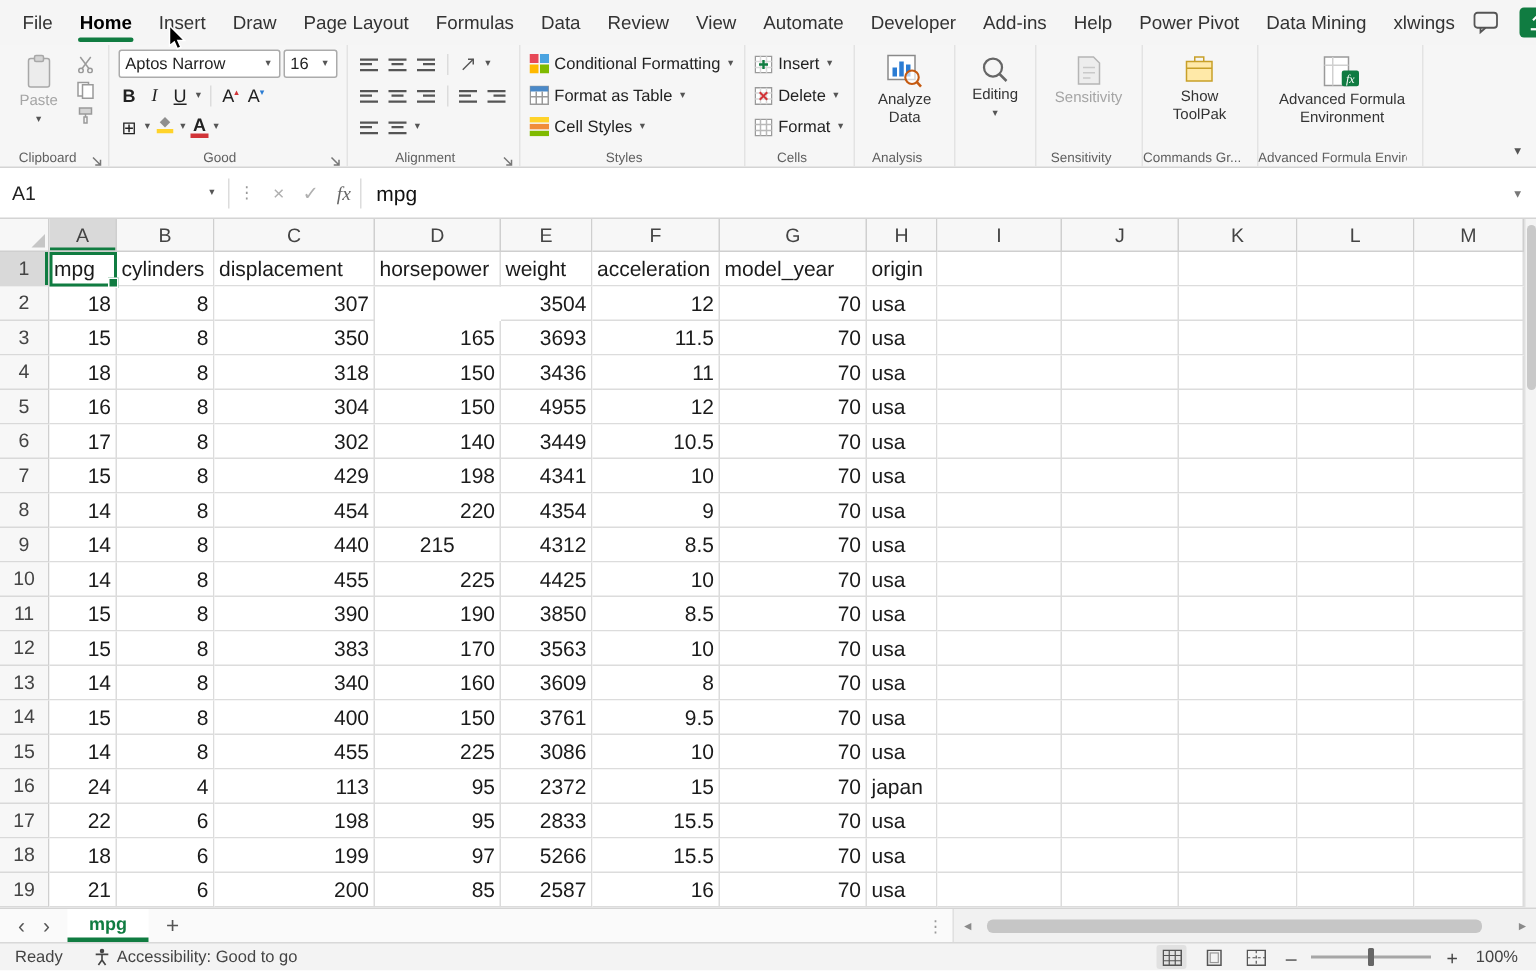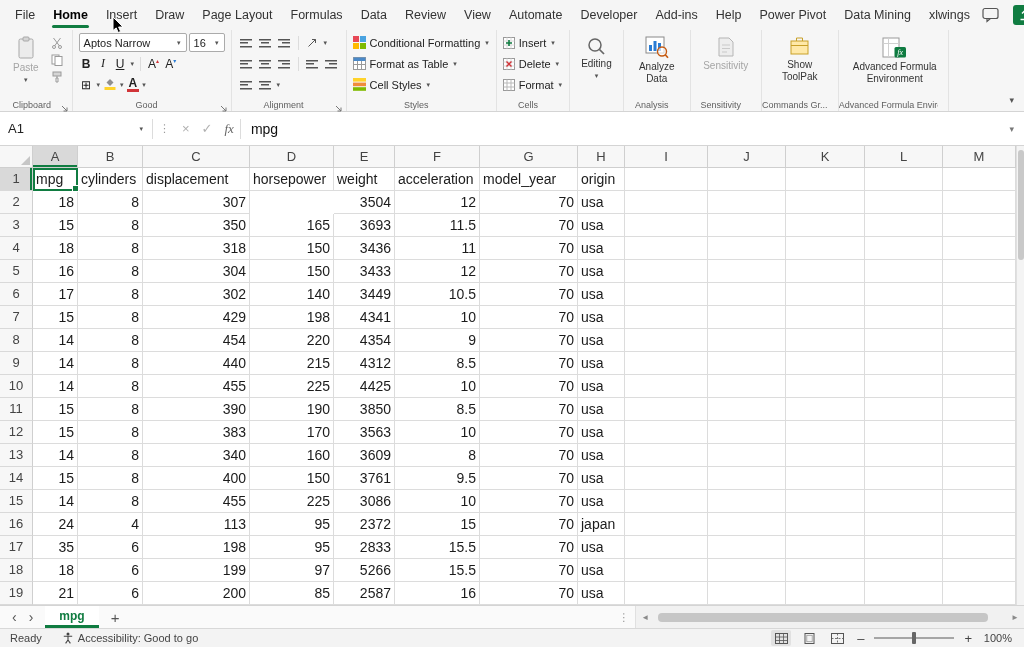--- a/index.html
+++ b/index.html
@@ -329,43 +329,43 @@
             <rect x="0.5" y="0.5" width="11" height="11" fill="#fff" stroke="#9a9a9a"></rect>
             <path d="M0.5 4h11M0.5 8h11M4 .5v11M8 .5v11" stroke="#b9b9b9"></path>
           </svg>
         <span>Format</span>
         <span class="chev">▾</span>
       </div>
       <div class="rgroup-label">Cells</div>
     </div>
 
     <div class="rgroup">
-      <div class="bigbtn">
-        <svg width="20" height="20" viewBox="0 0 20 20">
-            <circle cx="9" cy="9" r="6" fill="none" stroke="#666" stroke-width="1.5"></circle>
-            <path d="M13.5 13.5 18 18" stroke="#666" stroke-width="1.7"></path>
-          </svg>
-        <span>Editing</span>
-        <span class="chev">▾</span>
-      </div>
-    </div>
-
-    <div class="rgroup">
       <div class="bigbtn" style="width:54px">
         <svg width="24" height="23" viewBox="0 0 24 23">
             <rect x="1" y="1" width="18" height="16" fill="#fff" stroke="#8a8a8a"></rect>
             <rect x="4" y="9" width="3" height="6" fill="#2b7cd3"></rect>
             <rect x="8.5" y="5" width="3" height="10" fill="#2b7cd3"></rect>
             <rect x="13" y="7" width="3" height="8" fill="#2b7cd3"></rect>
             <circle cx="17" cy="15.5" r="4.5" fill="#fff" fill-opacity="0.65" stroke="#c55a11" stroke-width="1.4"></circle>
             <path d="M20.3 18.8 23 21.8" stroke="#c55a11" stroke-width="1.7"></path>
           </svg>
         <span>Analyze Data</span>
       </div>
       <div class="rgroup-label">Analysis</div>
+    </div>
+
+    <div class="rgroup">
+      <div class="bigbtn">
+        <svg width="20" height="20" viewBox="0 0 20 20">
+            <circle cx="9" cy="9" r="6" fill="none" stroke="#666" stroke-width="1.5"></circle>
+            <path d="M13.5 13.5 18 18" stroke="#666" stroke-width="1.7"></path>
+          </svg>
+        <span>Editing</span>
+        <span class="chev">▾</span>
+      </div>
     </div>
 
     <div class="rgroup">
       <div class="bigbtn dis" style="width:58px">
         <svg width="22" height="22" viewBox="0 0 22 22">
             <path d="M4 2h10l4 4v14H4z" fill="#ededed" stroke="#b5b5b5"></path>
             <path d="M7 9h8M7 12.5h8M7 16h5" stroke="#c9c9c9"></path>
           </svg>
         <span>Sensitivity</span>
       </div>
@@ -498,21 +498,21 @@
           <div class="cell" style="width: 79px;"></div>
           <div class="cell" style="width: 78px;"></div>
           <div class="cell" style="width: 73px;"></div>
         </div>
         <div class="grow">
           <div class="rowhdr">5</div>
           <div class="cell num" style="width: 45px;">16</div>
           <div class="cell num" style="width: 65px;">8</div>
           <div class="cell num" style="width: 107px;">304</div>
           <div class="cell num" style="width: 84px;">150</div>
-          <div class="cell num" style="width: 61px;">3433</div>
+          <div class="cell num" style="width: 61px;">4955</div>
           <div class="cell num" style="width: 85px;">12</div>
           <div class="cell num" style="width: 98px;">70</div>
           <div class="cell" style="width: 47px;">usa</div>
           <div class="cell" style="width: 83px;"></div>
           <div class="cell" style="width: 78px;"></div>
           <div class="cell" style="width: 79px;"></div>
           <div class="cell" style="width: 78px;"></div>
           <div class="cell" style="width: 73px;"></div>
         </div>
         <div class="grow">
@@ -561,21 +561,21 @@
           <div class="cell" style="width: 78px;"></div>
           <div class="cell" style="width: 79px;"></div>
           <div class="cell" style="width: 78px;"></div>
           <div class="cell" style="width: 73px;"></div>
         </div>
         <div class="grow">
           <div class="rowhdr">9</div>
           <div class="cell num" style="width: 45px;">14</div>
           <div class="cell num" style="width: 65px;">8</div>
           <div class="cell num" style="width: 107px;">440</div>
-          <div class="cell num" style="width: 84px;">215</div>
+          <div class="cell num" style="width: 84px; text-align: center;">215</div>
           <div class="cell num" style="width: 61px;">4312</div>
           <div class="cell num" style="width: 85px;">8.5</div>
           <div class="cell num" style="width: 98px;">70</div>
           <div class="cell" style="width: 47px;">usa</div>
           <div class="cell" style="width: 83px;"></div>
           <div class="cell" style="width: 78px;"></div>
           <div class="cell" style="width: 79px;"></div>
           <div class="cell" style="width: 78px;"></div>
           <div class="cell" style="width: 73px;"></div>
         </div>
@@ -686,21 +686,21 @@
           <div class="cell num" style="width: 98px;">70</div>
           <div class="cell" style="width: 47px;">japan</div>
           <div class="cell" style="width: 83px;"></div>
           <div class="cell" style="width: 78px;"></div>
           <div class="cell" style="width: 79px;"></div>
           <div class="cell" style="width: 78px;"></div>
           <div class="cell" style="width: 73px;"></div>
         </div>
         <div class="grow">
           <div class="rowhdr">17</div>
-          <div class="cell num" style="width: 45px;">35</div>
+          <div class="cell num" style="width: 45px;">22</div>
           <div class="cell num" style="width: 65px;">6</div>
           <div class="cell num" style="width: 107px;">198</div>
           <div class="cell num" style="width: 84px;">95</div>
           <div class="cell num" style="width: 61px;">2833</div>
           <div class="cell num" style="width: 85px;">15.5</div>
           <div class="cell num" style="width: 98px;">70</div>
           <div class="cell" style="width: 47px;">usa</div>
           <div class="cell" style="width: 83px;"></div>
           <div class="cell" style="width: 78px;"></div>
           <div class="cell" style="width: 79px;"></div>

